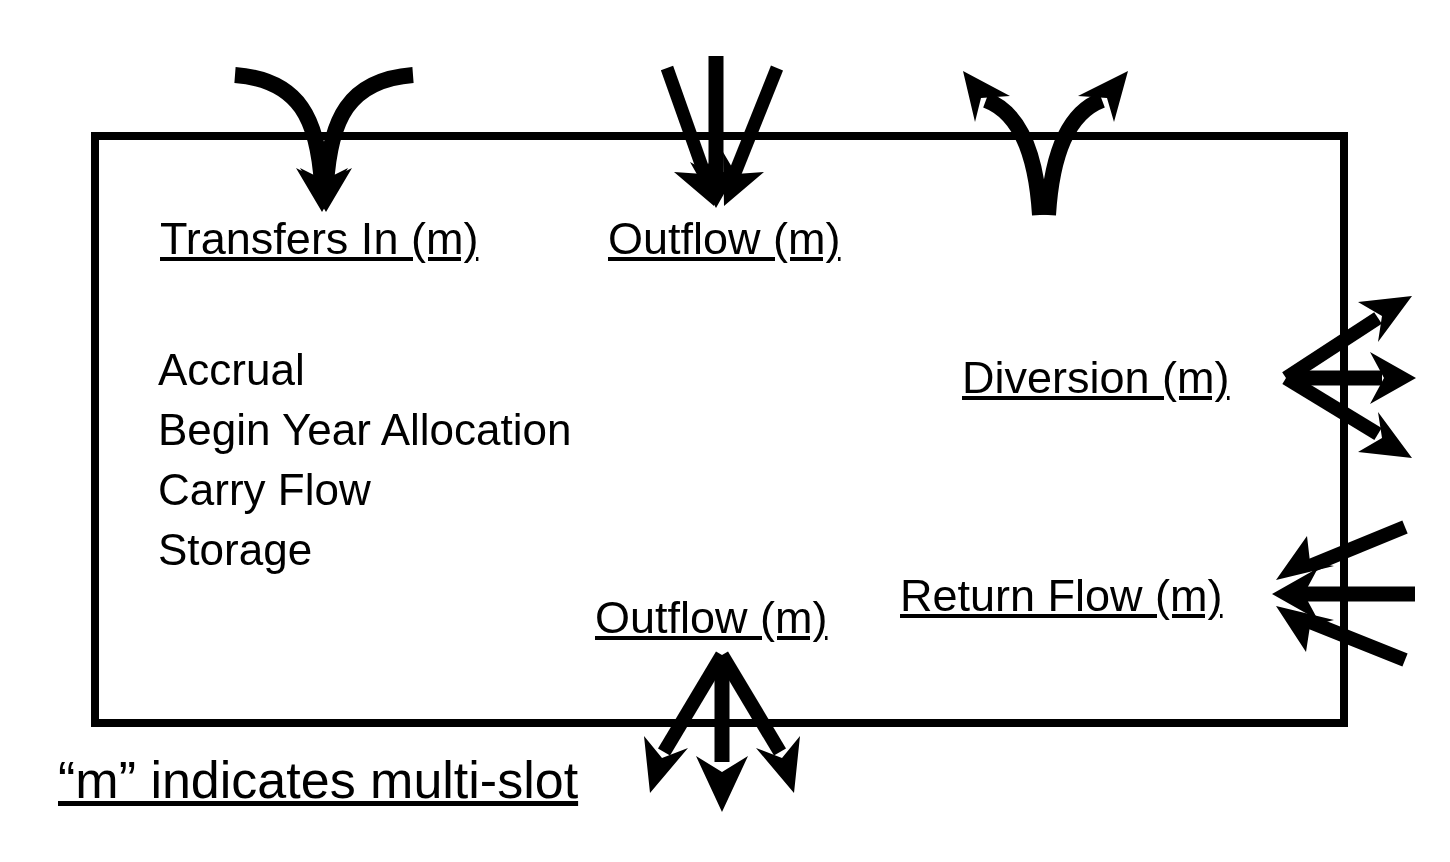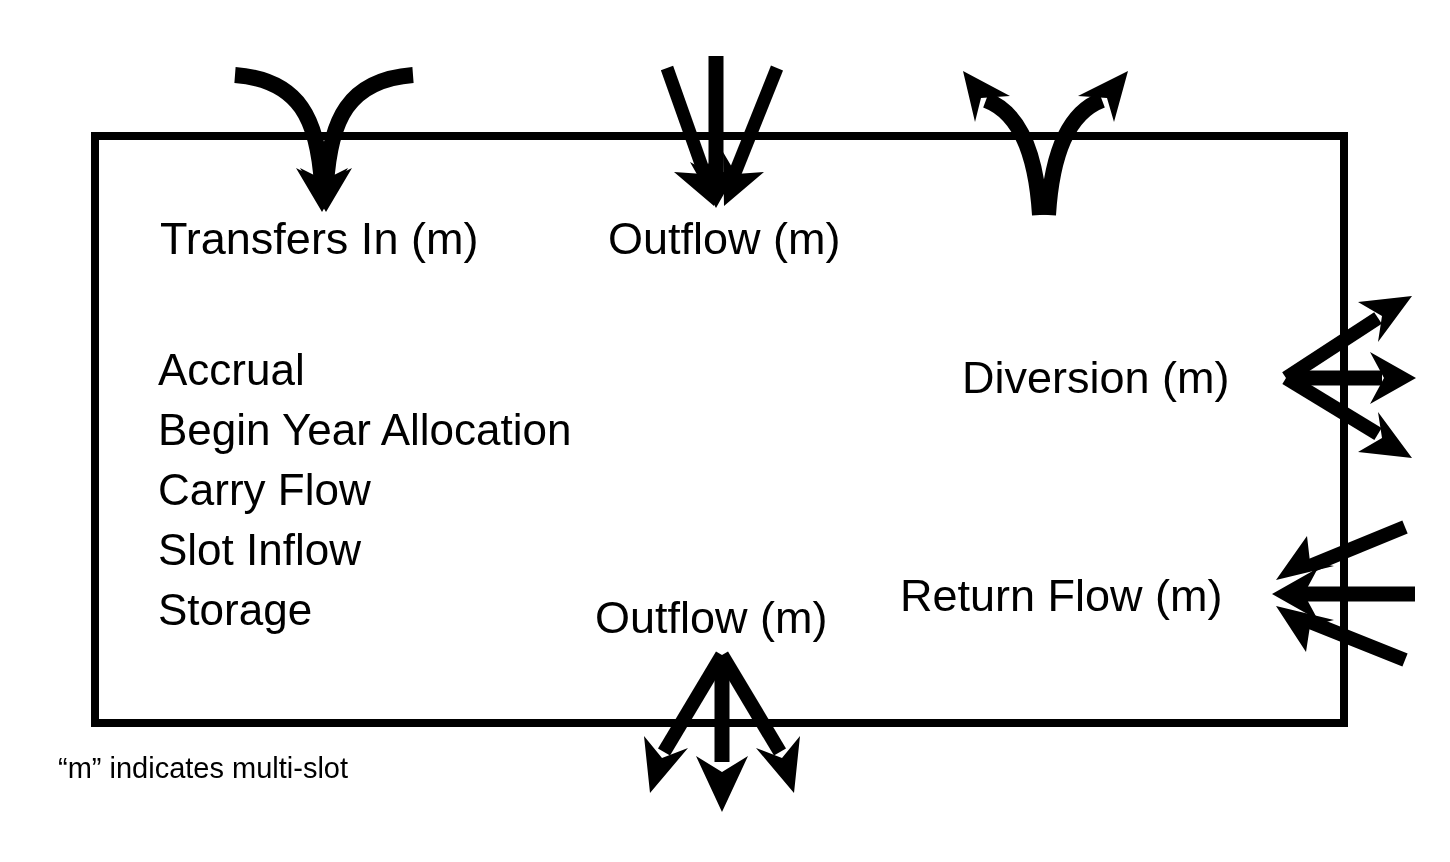--- a/index.html
+++ b/index.html
@@ -23,26 +23,27 @@
     width: 1450px;
     height: 862px;
   }
   .lbl {
     position: absolute;
     font-family: "Liberation Sans", sans-serif;
     color: #000000;
     white-space: nowrap;
     line-height: 1.0;
     font-weight: 400;
+    text-decoration: underline;
   }
   .lbl-flow {
     font-size: 45px;
   }
   .lbl-note {
-    font-size: 29px;
+    font-size: 52px;
   }
   #slot-list {
     position: absolute;
     left: 158px;
     top: 340px;
     display: flex;
     flex-direction: column;
     justify-content: space-between;
   }
   #slot-list .slot-item {
@@ -144,19 +145,18 @@
   <div class="lbl lbl-flow" id="label-diversion">Diversion (m)</div>
 
   <div class="lbl lbl-flow" id="label-return-flow">Return Flow (m)</div>
 
   <div class="lbl lbl-flow" id="label-outflow">Outflow (m)</div>
 
   <div id="slot-list">
       <div class="slot-item">Accrual</div>
       <div class="slot-item">Begin Year Allocation</div>
       <div class="slot-item">Carry Flow</div>
-      <div class="slot-item">Slot Inflow</div>
       <div class="slot-item">Storage</div>
     </div>
 
   <div class="lbl lbl-note" id="label-note">“m” indicates multi-slot</div>
 
 </div>
 
 </body></html>

